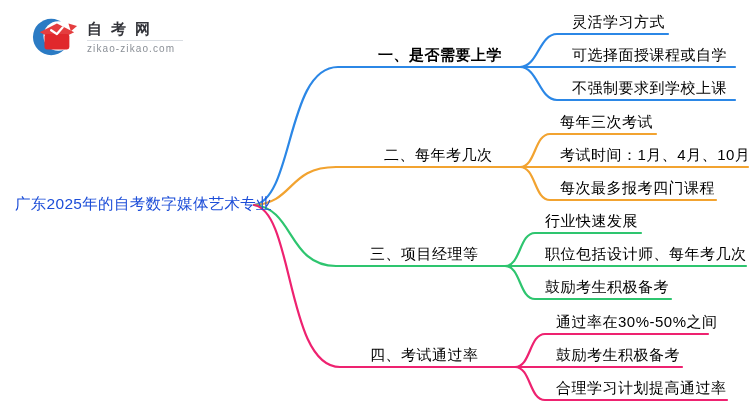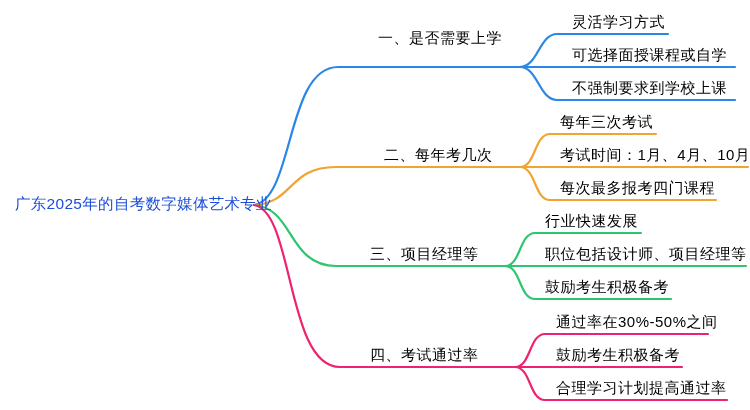--- a/index.html
+++ b/index.html
@@ -55,37 +55,52 @@
     </g>
 
     <g stroke="#ee2270">
       <path d="M254,205 C294,211 286,367 340,367 L515,367"></path>
       <path d="M515,367 C531,367 529,334 545,334 L708,334"></path>
       <path d="M515,367 L682,367"></path>
       <path d="M515,367 C531,367 529,400 545,400 L727,400"></path>
     </g>
   </svg>
 
+  <div class="logo">
+    <svg class="logo-icon" viewBox="0 0 50 48">
+      <circle cx="21" cy="25" r="19" fill="#2b7bc4"></circle>
+      <circle cx="28.5" cy="24" r="15.5" fill="#ffffff"></circle>
+      <polygon points="9,20 27,11 45,20 27,29" fill="#e43d3f"></polygon>
+      <rect x="14" y="22" width="26" height="16" rx="2.5" fill="#e0282c"></rect>
+      <polyline points="21,18 27,22 33,15" fill="none" stroke="#ffffff" stroke-width="2.4" stroke-linecap="round" stroke-linejoin="round"></polyline>
+      <polygon points="39,11 48,13.5 41.5,19" fill="#e43d3f"></polygon>
+    </svg>
+    <div class="logo-text">
+      <div class="logo-title">自考网</div>
+      <div class="logo-divider"></div>
+      <div class="logo-domain">zikao-zikao.com</div>
+    </div>
+  </div>
 
   <div class="lbl root-lbl" style="left:15px;top:194px;">广东2025年的自考数字媒体艺术专业</div>
 
-  <div class="lbl branch-lbl" style="left:378px;top:28px;">一、是否需要上学</div>
+  <div class="lbl branch-lbl" style="left:378px;top:45px;font-weight:bold;">一、是否需要上学</div>
   <div class="lbl branch-lbl" style="left:384px;top:145px;">二、每年考几次</div>
   <div class="lbl branch-lbl" style="left:370px;top:244px;">三、项目经理等</div>
   <div class="lbl branch-lbl" style="left:370px;top:345px;">四、考试通过率</div>
 
   <div class="lbl leaf-lbl" style="left:572px;top:12px;">灵活学习方式</div>
   <div class="lbl leaf-lbl" style="left:572px;top:45px;">可选择面授课程或自学</div>
   <div class="lbl leaf-lbl" style="left:572px;top:78px;">不强制要求到学校上课</div>
 
   <div class="lbl leaf-lbl" style="left:560px;top:112px;">每年三次考试</div>
   <div class="lbl leaf-lbl" style="left:560px;top:145px;">考试时间：1月、4月、10月</div>
   <div class="lbl leaf-lbl" style="left:560px;top:178px;">每次最多报考四门课程</div>
 
   <div class="lbl leaf-lbl" style="left:545px;top:211px;">行业快速发展</div>
-  <div class="lbl leaf-lbl" style="left:545px;top:244px;">职位包括设计师、项目经理等</div>
+  <div class="lbl leaf-lbl" style="left:545px;top:244px;">职位包括设计师、每年考几次</div>
   <div class="lbl leaf-lbl" style="left:545px;top:277px;">鼓励考生积极备考</div>
 
   <div class="lbl leaf-lbl" style="left:556px;top:312px;">通过率在30%-50%之间</div>
   <div class="lbl leaf-lbl" style="left:556px;top:345px;">鼓励考生积极备考</div>
   <div class="lbl leaf-lbl" style="left:556px;top:378px;text-align:right;">合理学习计划提高通过率</div>
 
 </div>
 
 </body></html>

